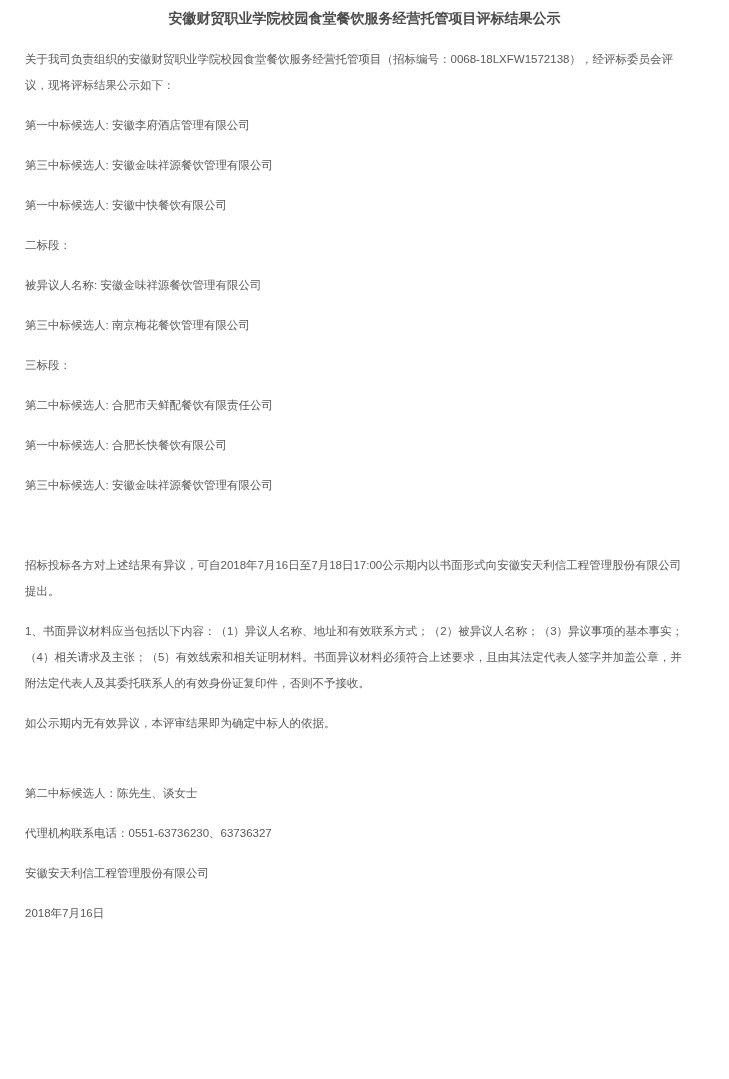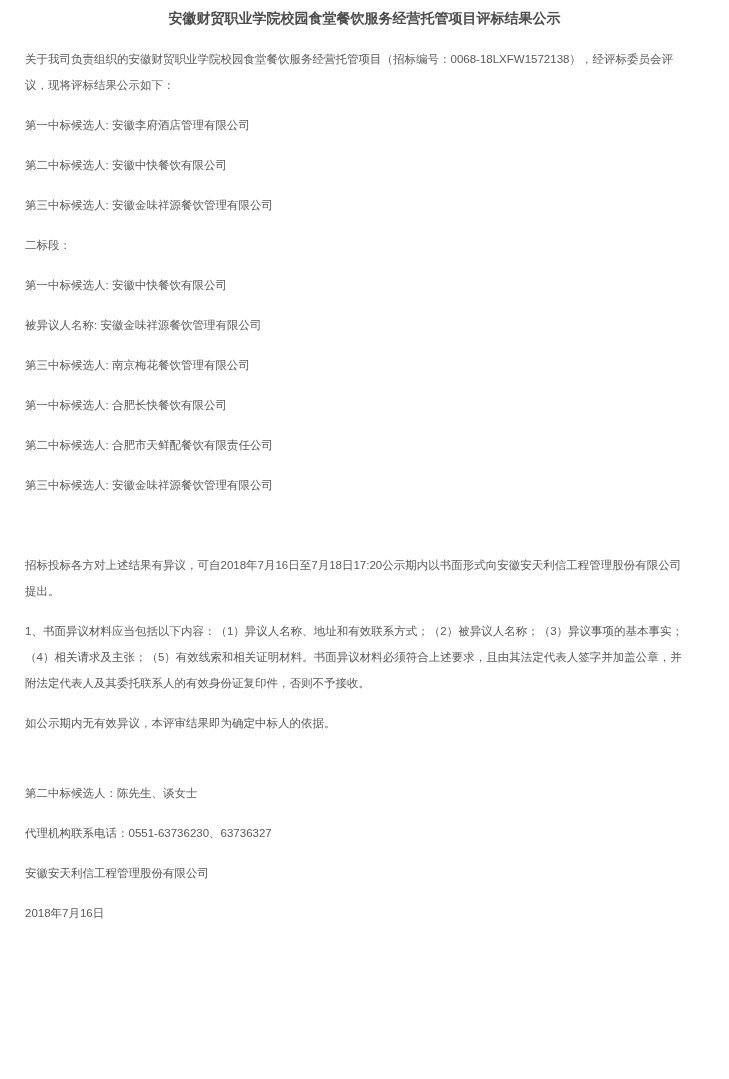--- a/index.html
+++ b/index.html
@@ -43,40 +43,40 @@
 <body>
 
 <div class="page">
 
   <h1 class="doc-title">安徽财贸职业学院校园食堂餐饮服务经营托管项目评标结果公示</h1>
 
   <p class="line">关于我司负责组织的安徽财贸职业学院校园食堂餐饮服务经营托管项目（招标编号：0068-18LXFW1572138），经评标委员会评议，现将评标结果公示如下：</p>
 
   <div>
     <p class="line">第一中标候选人: 安徽李府酒店管理有限公司</p>
-    <p class="line">第二中标候选人: 安徽中快餐饮有限公司</p>
     <p class="line">第三中标候选人: 安徽金味祥源餐饮管理有限公司</p>
   </div>
 
   <div>
+    <p class="line">第一中标候选人: 安徽中快餐饮有限公司</p>
     <p class="line">二标段：</p>
-    <p class="line">第一中标候选人: 安徽中快餐饮有限公司</p>
     <p class="line">被异议人名称: 安徽金味祥源餐饮管理有限公司</p>
     <p class="line">第三中标候选人: 南京梅花餐饮管理有限公司</p>
   </div>
 
   <div>
+    <p class="line">三标段：</p>
+    <p class="line">第二中标候选人: 合肥市天鲜配餐饮有限责任公司</p>
     <p class="line">第一中标候选人: 合肥长快餐饮有限公司</p>
-    <p class="line">第二中标候选人: 合肥市天鲜配餐饮有限责任公司</p>
     <p class="line">第三中标候选人: 安徽金味祥源餐饮管理有限公司</p>
   </div>
 
   <div class="blank"></div>
 
-  <p class="line">招标投标各方对上述结果有异议，可自2018年7月16日至7月18日17:20公示期内以书面形式向安徽安天利信工程管理股份有限公司提出。</p>
+  <p class="line">招标投标各方对上述结果有异议，可自2018年7月16日至7月18日17:00公示期内以书面形式向安徽安天利信工程管理股份有限公司提出。</p>
 
   <p class="line">1、书面异议材料应当包括以下内容：（1）异议人名称、地址和有效联系方式；（2）被异议人名称；（3）异议事项的基本事实；（4）相关请求及主张；（5）有效线索和相关证明材料。书面异议材料必须符合上述要求，且由其法定代表人签字并加盖公章，并附法定代表人及其委托联系人的有效身份证复印件，否则不予接收。</p>
 
 
   <p class="line">如公示期内无有效异议，本评审结果即为确定中标人的依据。</p>
 
   <div class="blank-small"></div>
 
   <div>
     <p class="line">第二中标候选人：陈先生、谈女士</p>

